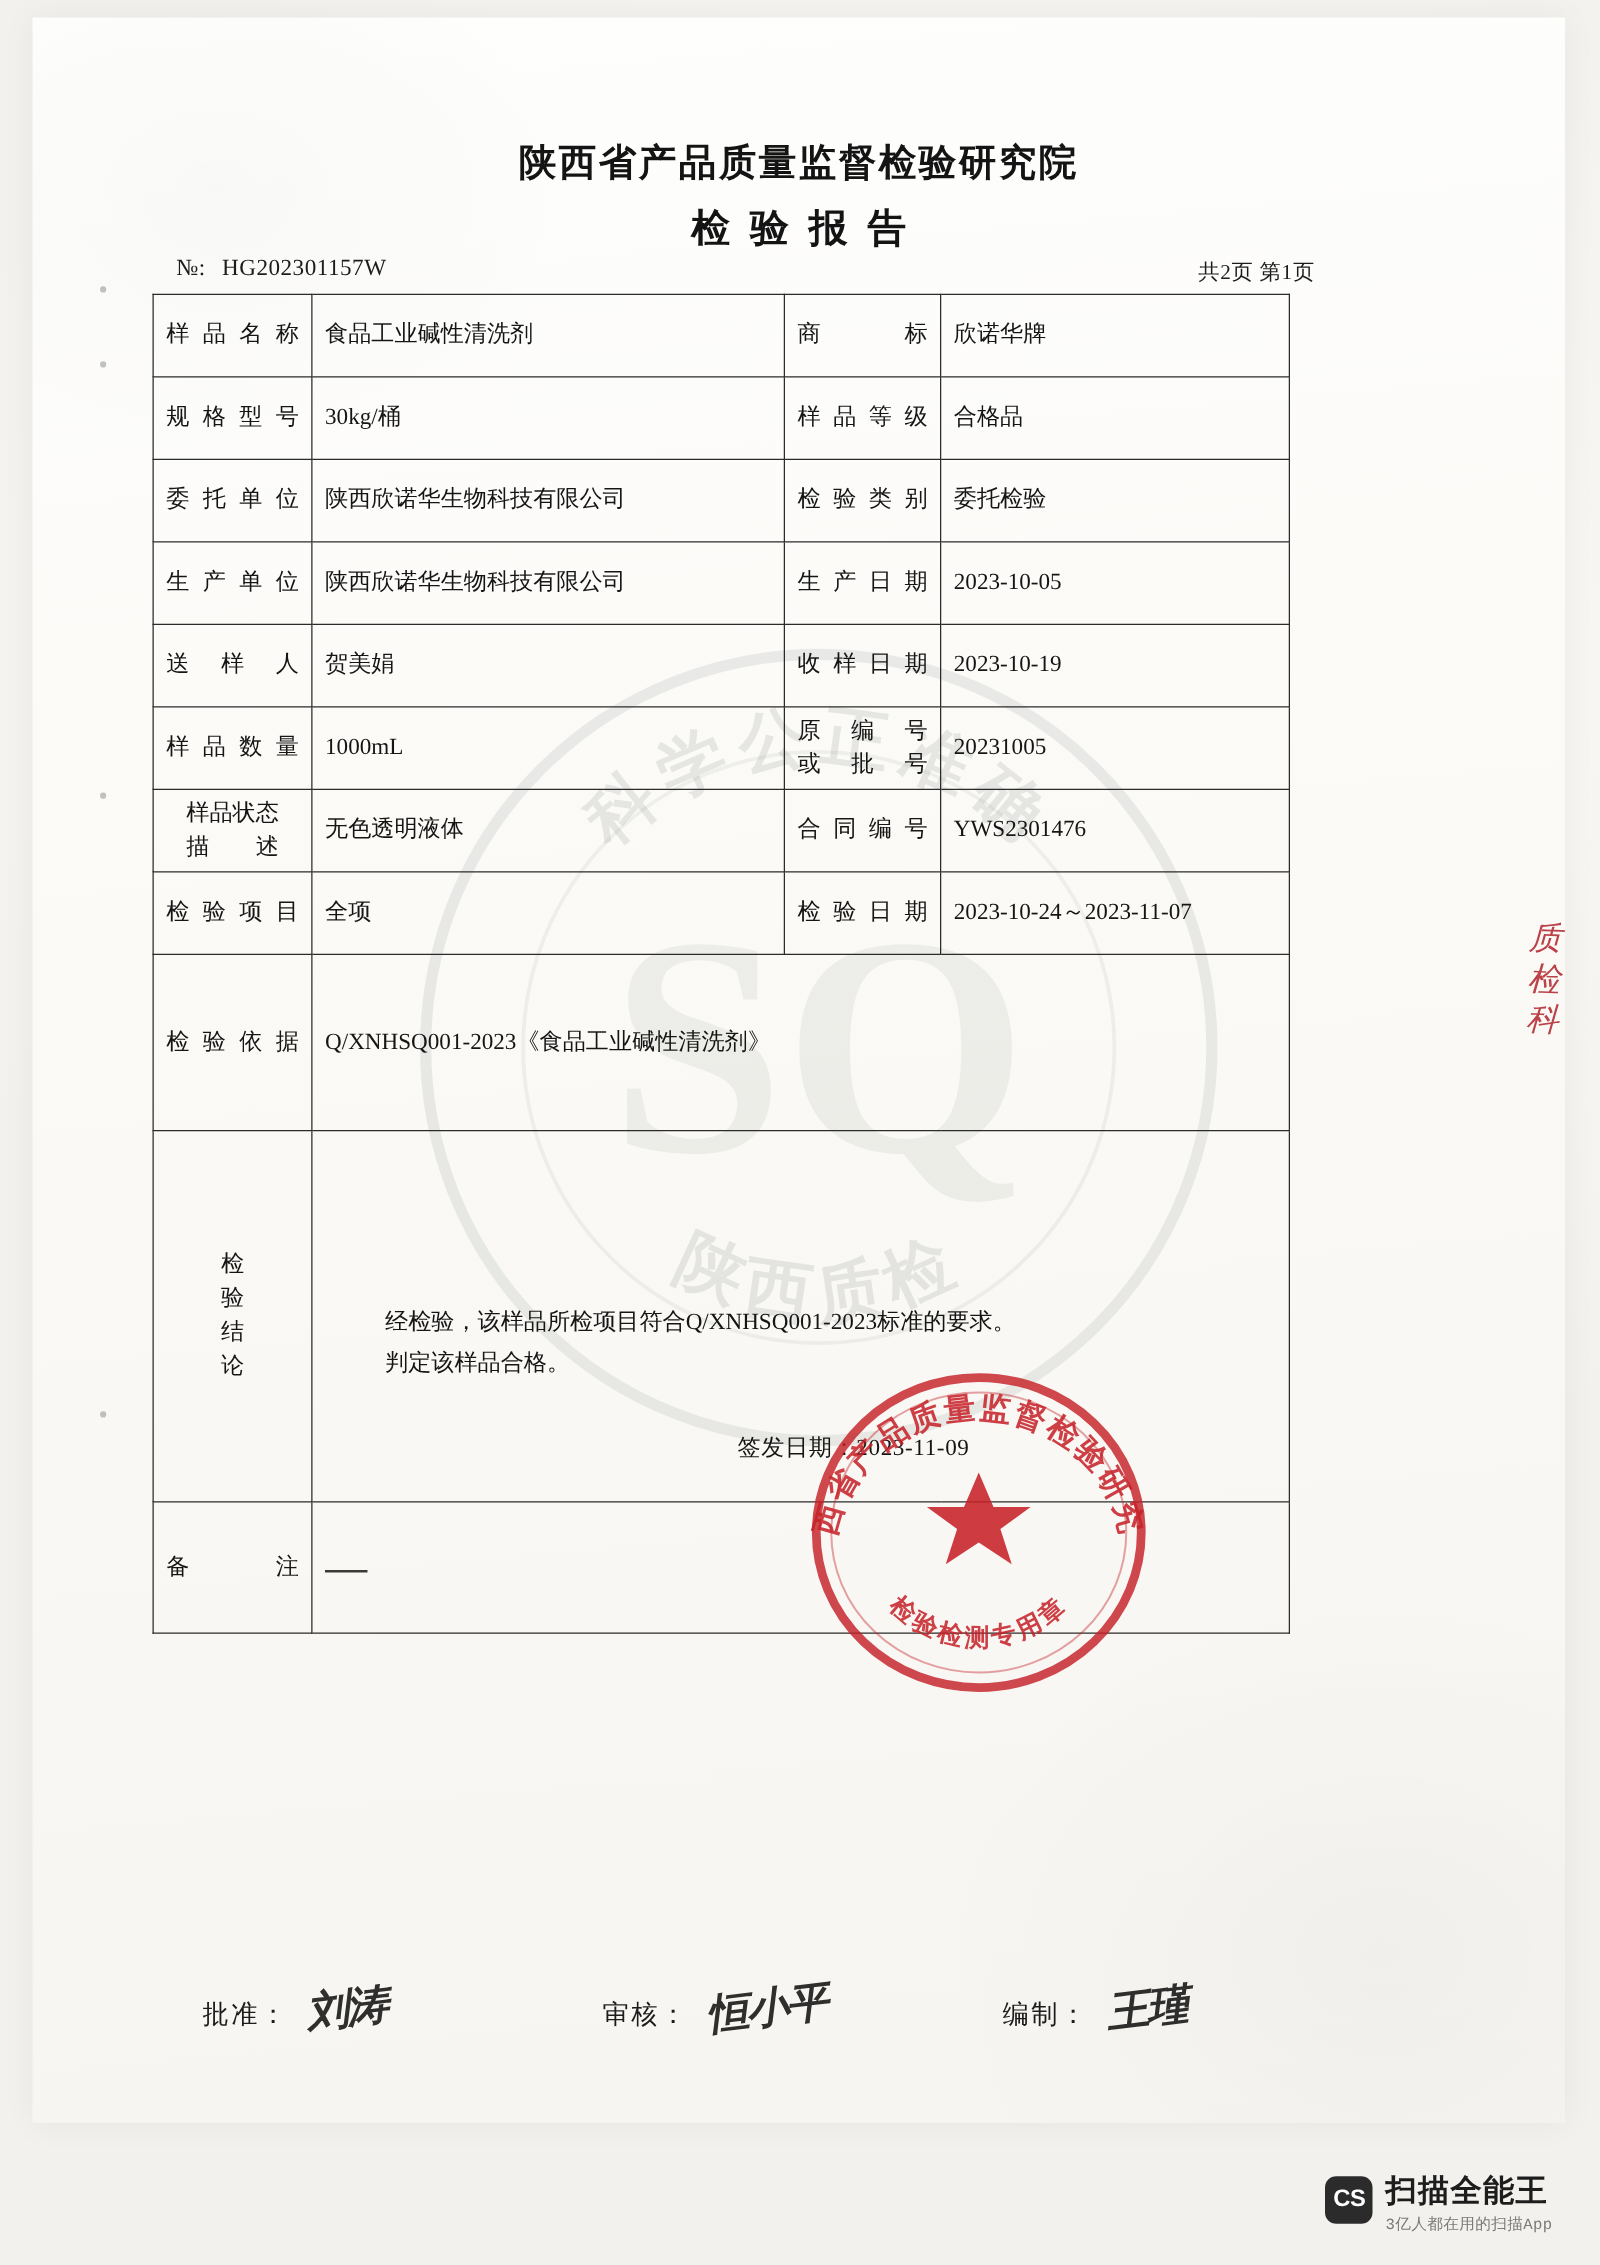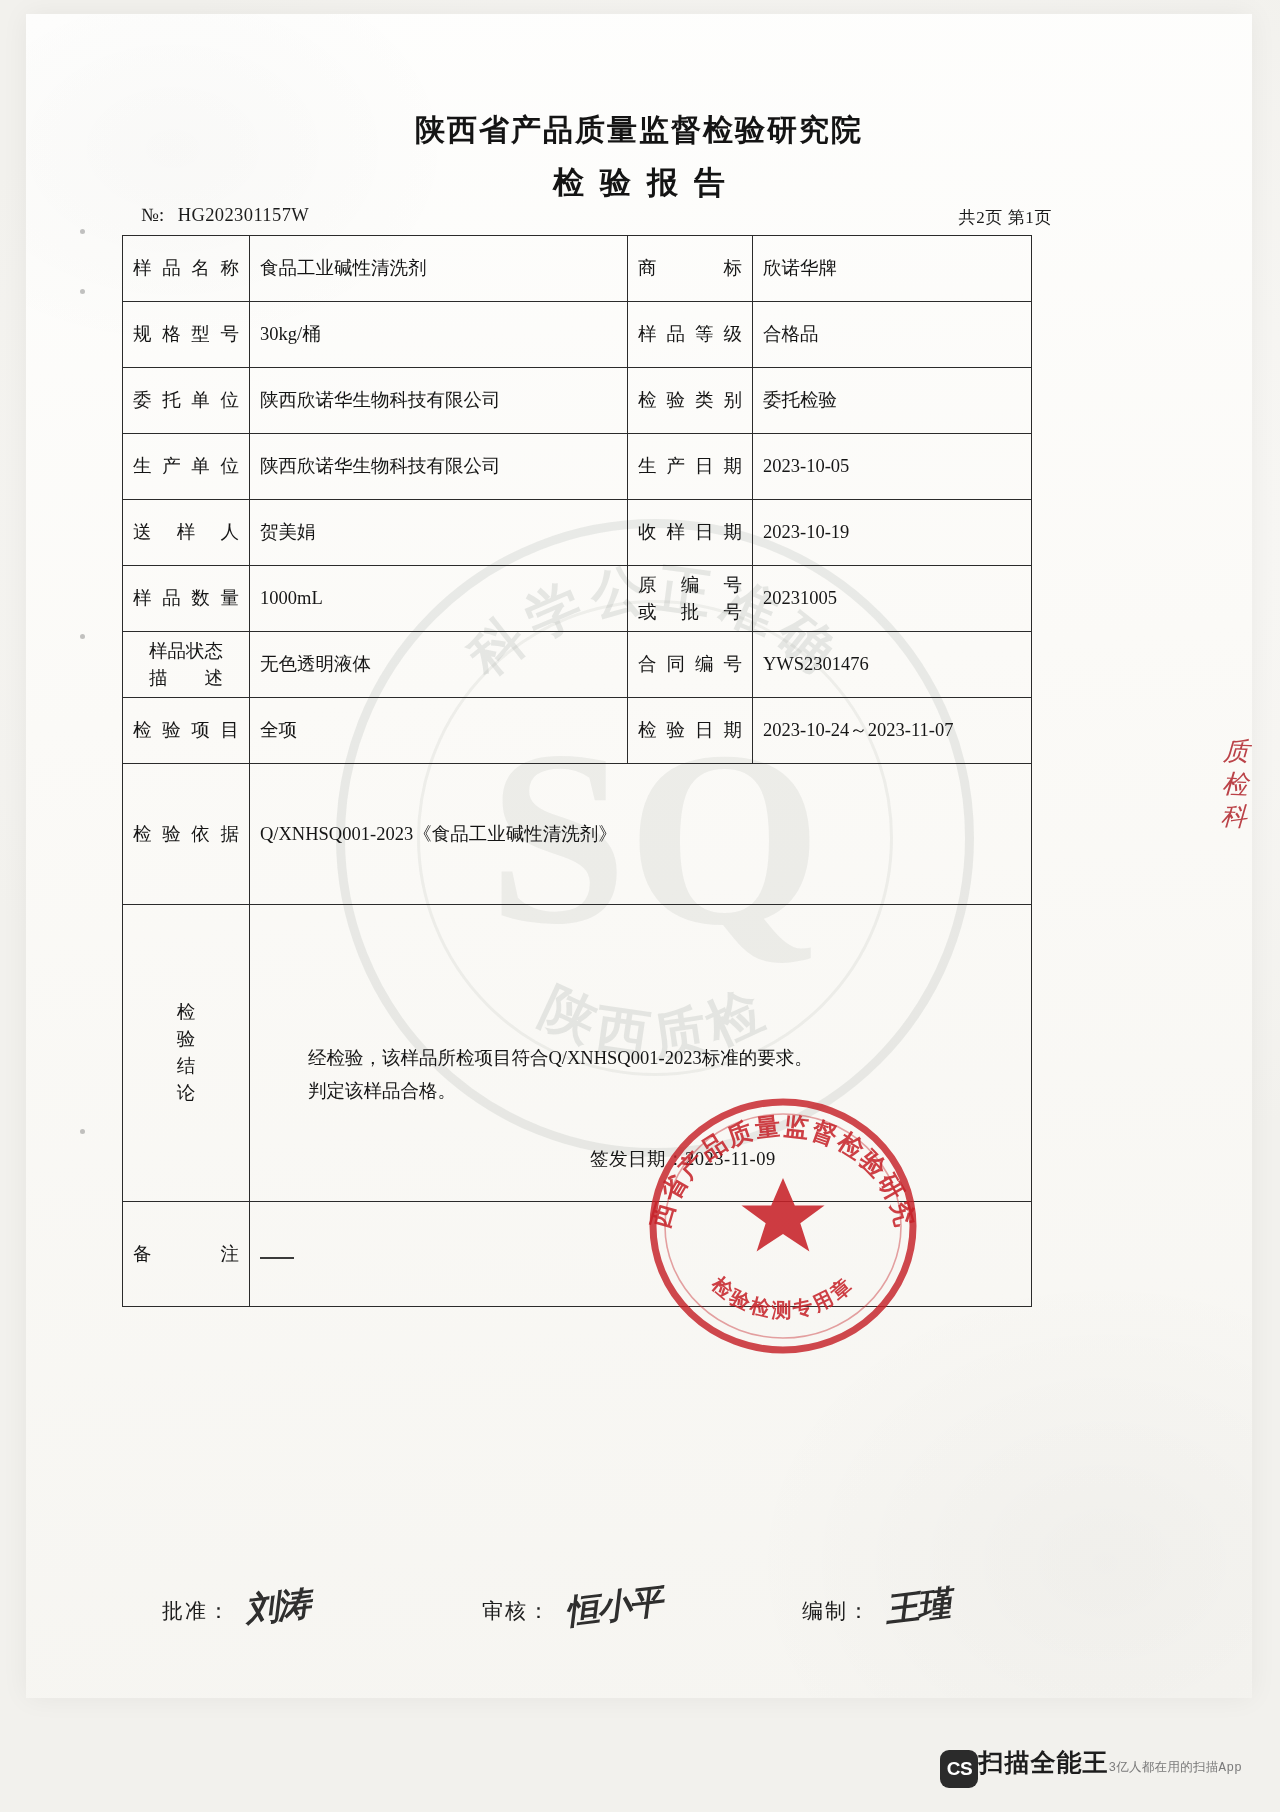--- a/index.html
+++ b/index.html
@@ -295,37 +295,38 @@
     background: rgba(60,60,60,0.30);
   }
 
   
   .footer {
     position: absolute;
     right: 38px;
     bottom: 24px;
     display: flex;
     align-items: flex-start;
+    gap: 10px;
   }
   .cs-badge {
     width: 38px;
     height: 38px;
     border-radius: 9px;
     background: #2b2b2b;
     color: #fff;
     font-size: 19px;
     font-weight: bold;
     display: flex;
     align-items: center;
     justify-content: center;
     font-family: "Liberation Sans", sans-serif;
     letter-spacing: -0.5px;
     margin-top: 2px;
   }
-  .cs-texts { display: flex; flex-direction: row; align-items: flex-end; }
+  .cs-texts { display: flex; flex-direction: column; }
   .cs-title {
     font-size: 25px;
     font-weight: bold;
     color: #1d1d1d;
     font-family: "Liberation Sans", sans-serif;
     letter-spacing: 1px;
     line-height: 1.12;
   }
   .cs-sub {
     font-size: 12.5px;

